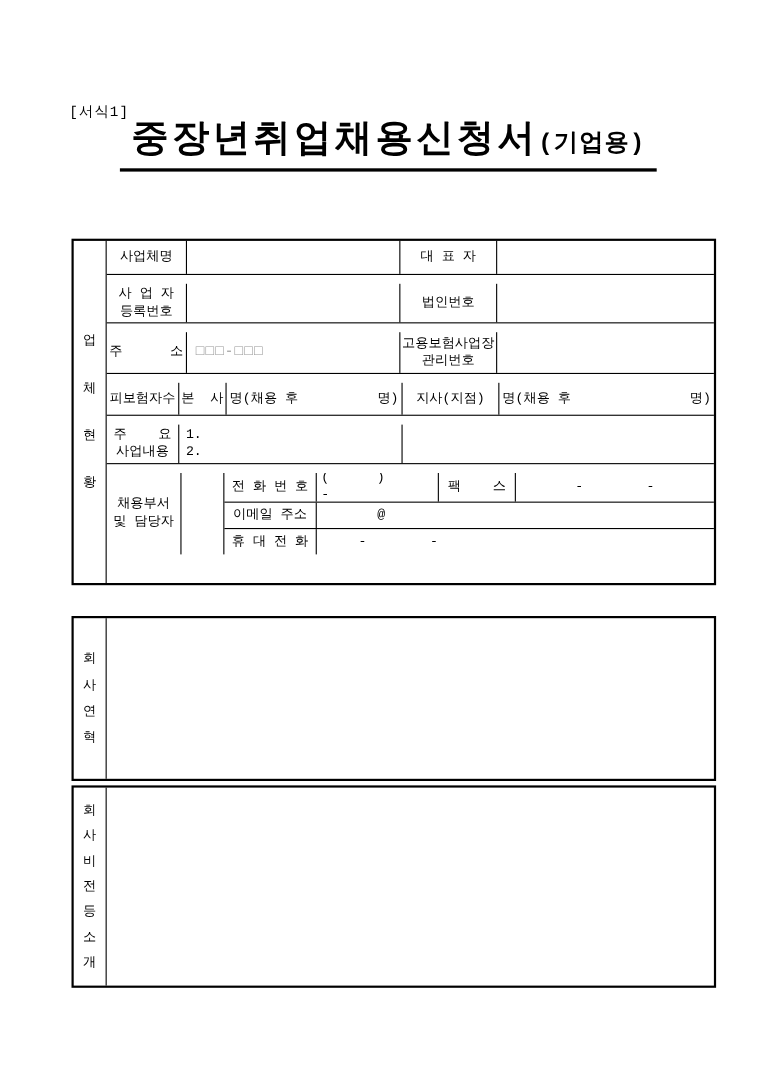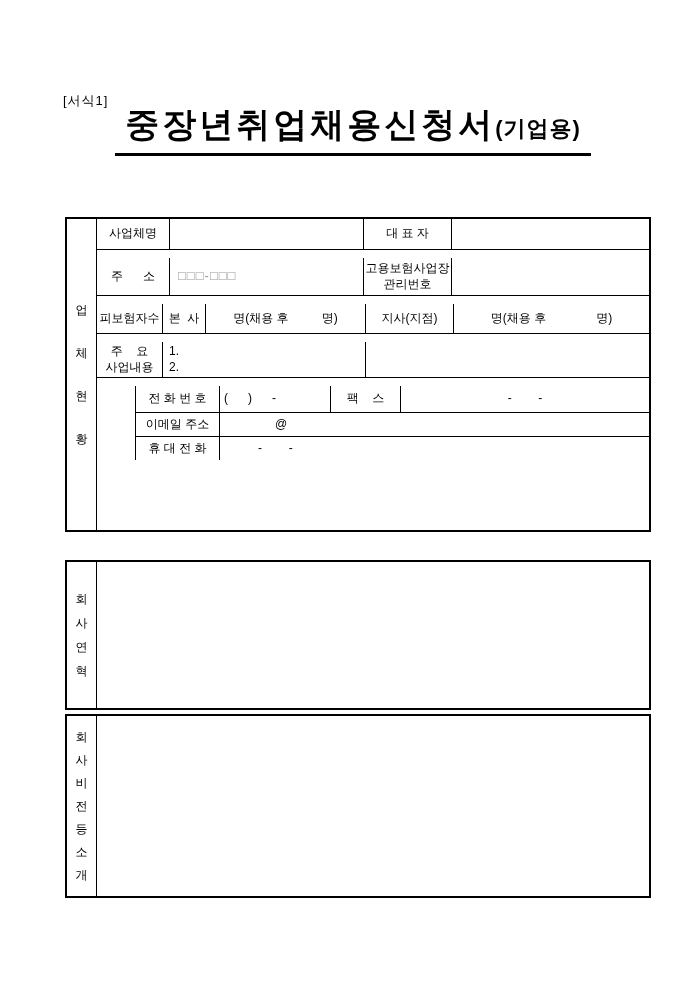--- a/index.html
+++ b/index.html
@@ -1,17 +1,17 @@
 <!DOCTYPE html>
 <html><head>
 <meta charset="utf-8">
 <style>
   html,body{margin:0;padding:0;background:#fff;}
   .page{position:relative;width:692px;height:990px;background:#ffffff;
-        font-family:Liberation Sans, sans-serif;color:#000;overflow:hidden;}
+        font-family:Liberation Mono, monospace;color:#000;overflow:hidden;}
 
   .formtag{position:absolute;left:63px;top:92px;font-size:13px;letter-spacing:1px;}
 
   .titlewrap{position:absolute;left:0;right:0;top:102px;text-align:center;padding-left:14px;}
   .titleinner{display:inline-block;border-bottom:3px solid #000;padding:0 10px 5px 10px;}
   .title-main{font-size:34px;font-weight:bold;letter-spacing:3px;}
   .title-suffix{font-size:22px;font-weight:bold;letter-spacing:1px;}
 
   .receipt{position:absolute;left:477px;top:172px;width:176px;height:36px;
            border:2px solid #1a1a1a;box-sizing:border-box;display:flex;align-items:center;
@@ -83,20 +83,35 @@
           <div class="v"></div>
         </div>
         <div class="cell w88">
           <div class="v">대 표 자</div>
         </div>
         <div class="cell fill lastc">
           <div class="v"></div>
         </div>
       </div>
 
+      <div class="row h36">
+        <div class="cell w73">
+          <div class="v">사 업 자
+등록번호</div>
+        </div>
+        <div class="cell w194">
+          <div class="v"></div>
+        </div>
+        <div class="cell w88">
+          <div class="v">법인번호</div>
+        </div>
+        <div class="cell fill lastc">
+          <div class="v"></div>
+        </div>
+      </div>
 
       <div class="row h38">
         <div class="cell w73">
           <div class="v">주      소</div>
         </div>
         <div class="cell w194 start pl8">
           <div class="v left gray">□□□-□□□</div>
         </div>
         <div class="cell w88">
           <div class="v">고용보험사업장
@@ -135,20 +150,24 @@
 2.</div>
         </div>
         <div class="cell fill lastc">
           <div class="v"></div>
         </div>
       </div>
 
 
 
       <div class="row h74 last">
+        <div class="cell w68">
+          <div class="v">채용부서
+및 담당자</div>
+        </div>
         <div class="cell w39">
           <div class="v"></div>
         </div>
         <div class="subcol">
 
           <div class="row h27">
             <div class="cell w84">
               <div class="v">전 화 번 호</div>
             </div>
             <div class="cell w111 start pl4">

